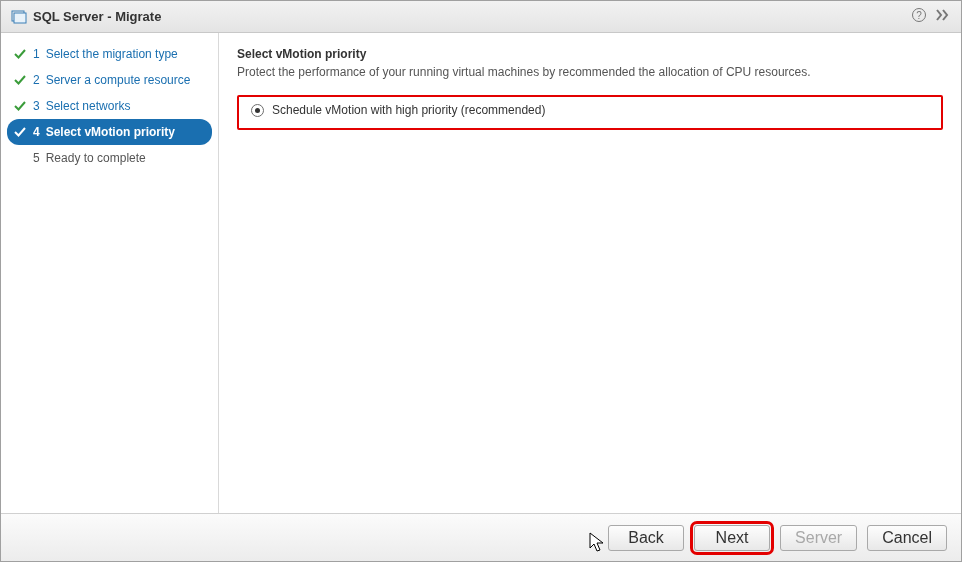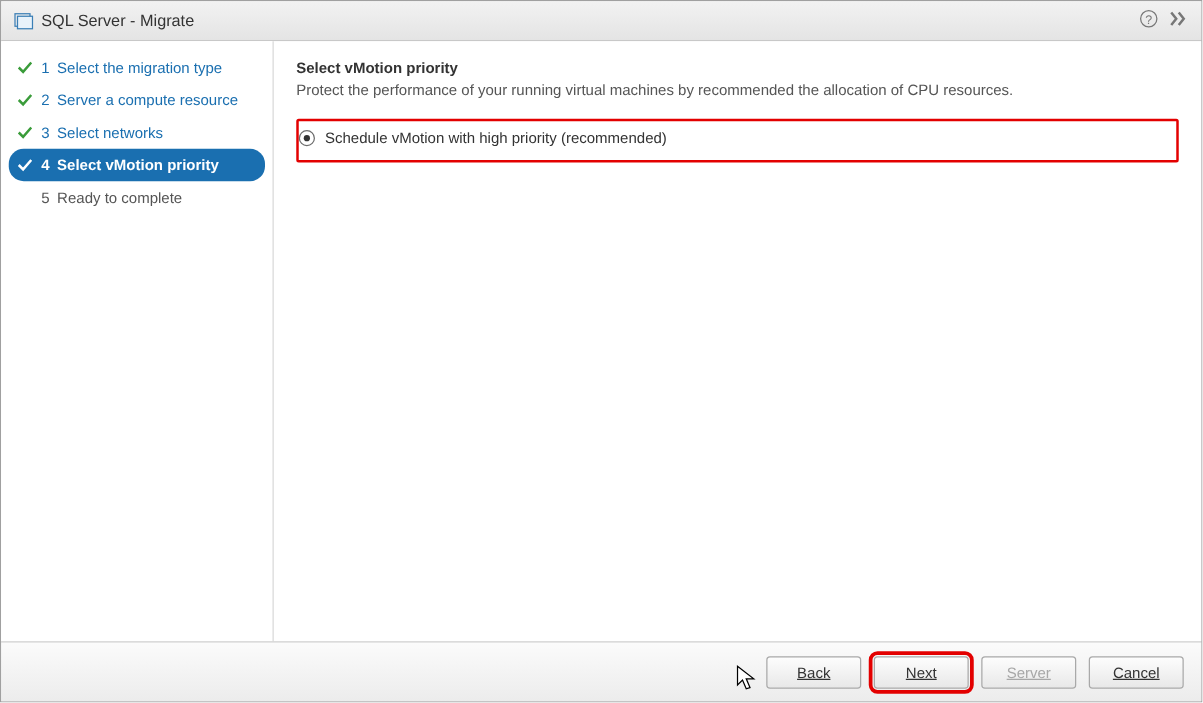--- a/index.html
+++ b/index.html
@@ -22,21 +22,21 @@
   .titlebar {
     height: 32px;
     background: linear-gradient(#f2f2f2,#e4e4e4);
     border-bottom: 1px solid #c8c8c8;
     display: flex;
     align-items: center;
     padding: 0 10px;
     color: #333;
   }
   .titlebar .title-icon { width:16px; height:16px; margin-right:6px; }
-  .titlebar .title-text { font-weight: normal; font-size: 13px; color:#333; }
+  .titlebar .title-text { font-weight: bold; font-size: 13px; color:#333; }
   .titlebar .spacer { flex:1; }
   .titlebar .help-icon, .titlebar .next-glyph { color:#666; font-size:14px; margin-left:8px; cursor:pointer;}
   .body {
     flex:1;
     display:flex;
     background:#fff;
   }
   .sidebar {
     width: 218px;
     border-right: 1px solid #d9d9d9;
@@ -79,21 +79,21 @@
     font-weight:bold;
     margin-bottom:4px;
     color:#333;
   }
   .content .subtitle {
     color:#555;
     margin-bottom:16px;
   }
   .option-group { margin-top:4px; }
   .option {
-    padding:6px 8px 8px 0;
+    padding:6px 8px 8px 12px;
     border:2px solid transparent;
     border-radius:2px;
     margin-bottom:6px;
   }
   .option.highlighted {
     border-color:#e30000;
   }
   .option-head {
     display:flex;
     align-items:center;
@@ -122,24 +122,23 @@
     justify-content:flex-end;
     padding:0 14px;
     gap:10px;
     position:relative;
   }
   .btn {
     min-width:76px; height:26px;
     border:1px solid #a9a9a9;
     background:linear-gradient(#fdfdfd,#e8e8e8);
     border-radius:3px;
-    font-size:12px; color:#333;
+    font-size:16px; color:#333;
     cursor:pointer;
     padding:0 14px;
-    text-decoration:underline;
   }
   .btn.disabled { color:#a8a8a8; cursor:default; }
   .btn.primary-outline {
     outline:3px solid #e30000;
     outline-offset:1px;
   }
   .cursor {
     position:absolute;
     pointer-events:none;
     width:18px;height:22px;

